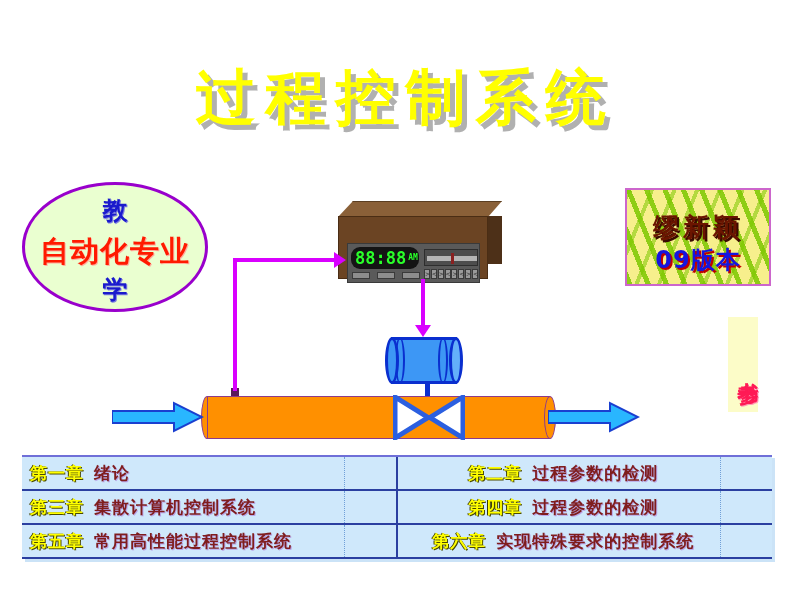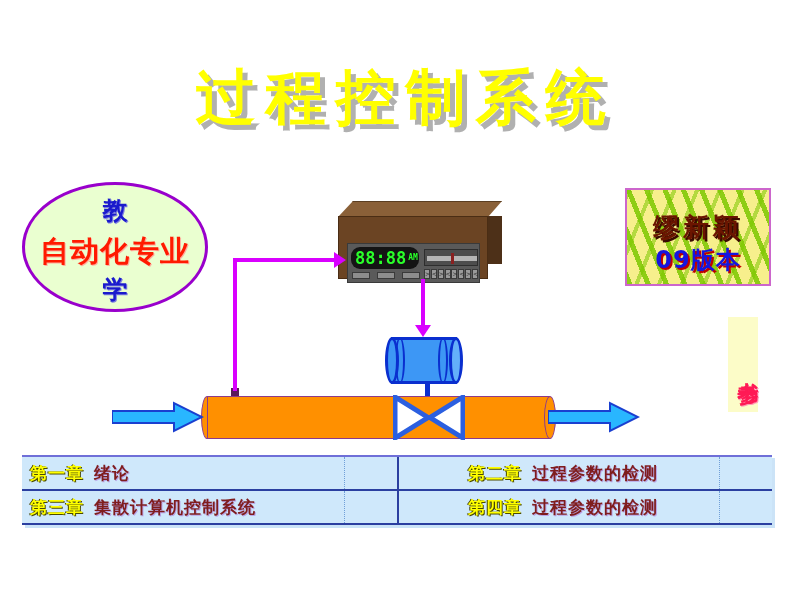--- a/index.html
+++ b/index.html
@@ -507,14 +507,24 @@
     <tr>
       <td class="chapter-cell left-pair">
         <span class="ch-num">第三章</span><span class="ch-name">集散计算机控制系统</span>
       </td>
       <td class="narrow"></td>
       <td class="chapter-cell right-pair">
         <span class="ch-num">第四章</span><span class="ch-name">过程参数的检测</span>
       </td>
       <td class="narrow"></td>
     </tr>
+    <tr>
+      <td class="chapter-cell left-pair">
+        <span class="ch-num">第五章</span><span class="ch-name">常用高性能过程控制系统</span>
+      </td>
+      <td class="narrow"></td>
+      <td class="chapter-cell right-pair">
+        <span class="ch-num">第六章</span><span class="ch-name">实现特殊要求的控制系统</span>
+      </td>
+      <td class="narrow"></td>
+    </tr>
   </tbody>
 </table>
 
 </body></html>

